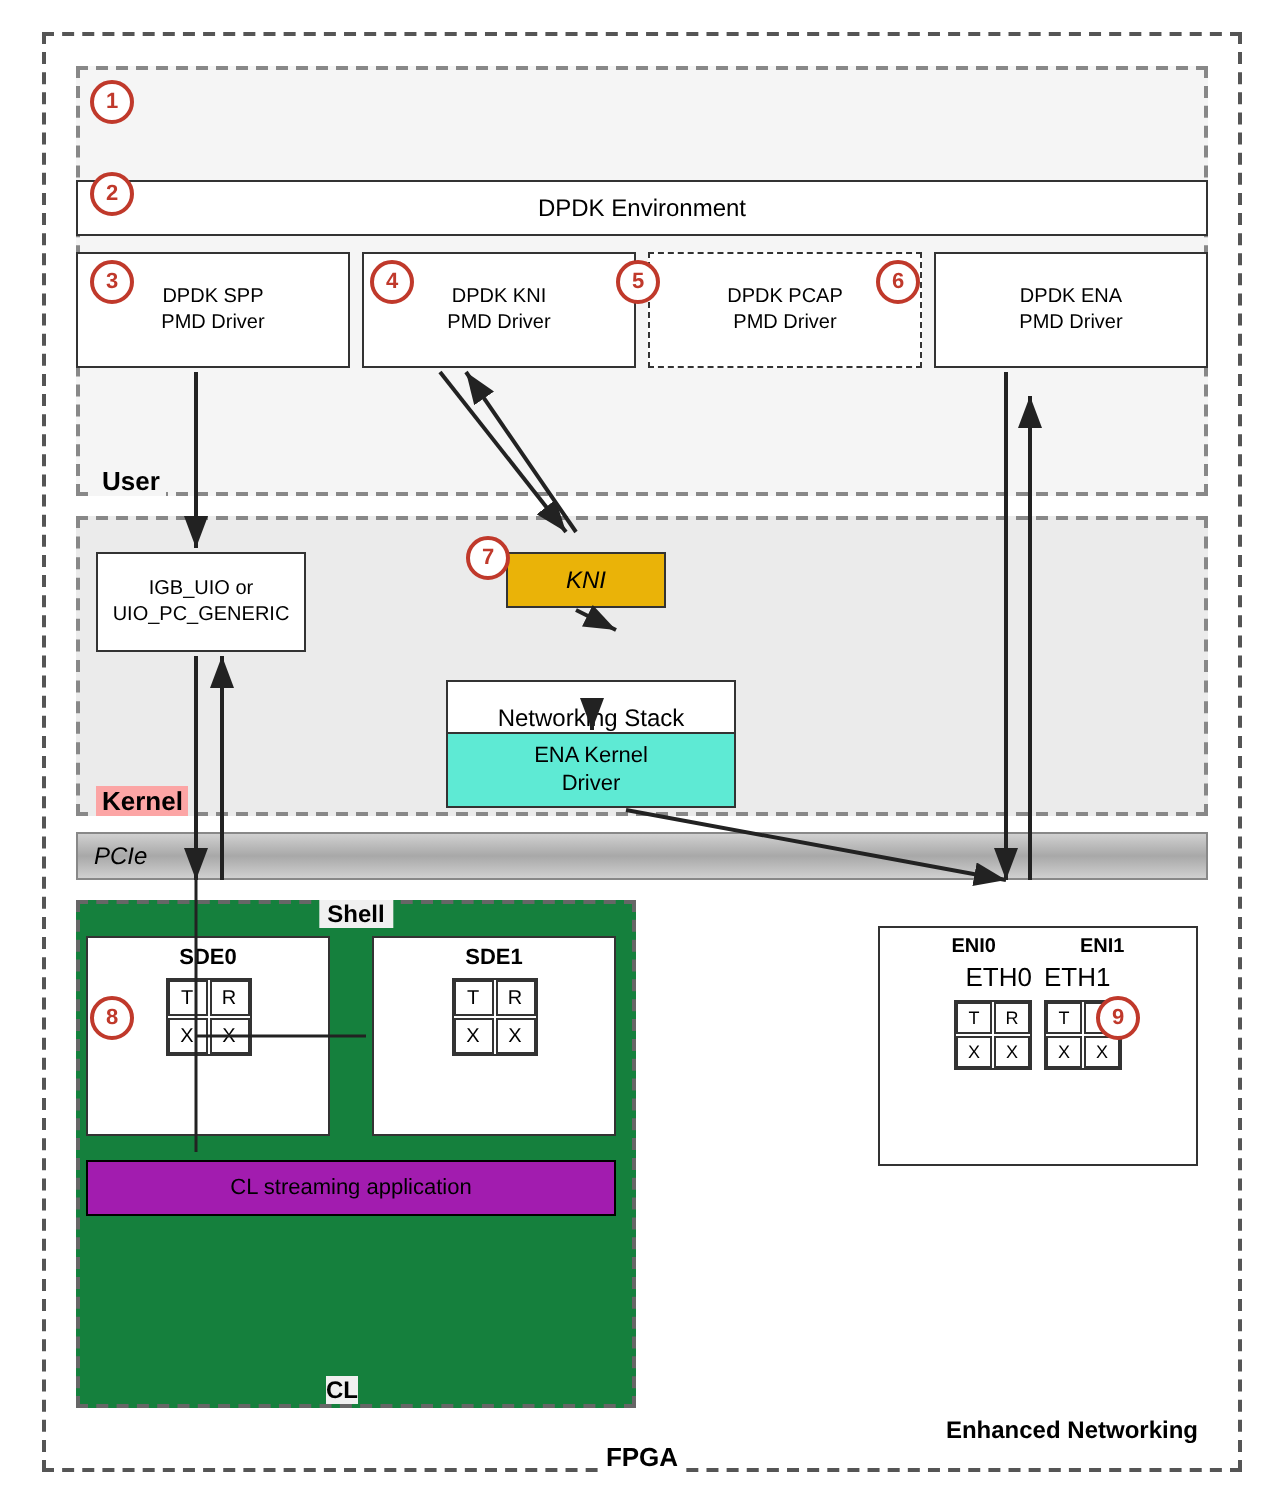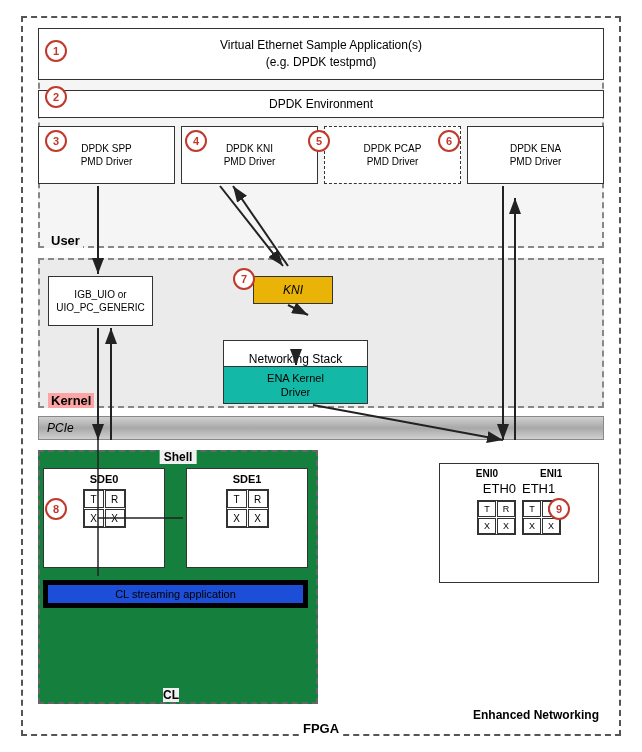--- a/index.html
+++ b/index.html
@@ -180,21 +180,21 @@
     }
 
     
     .ena-kernel-box {
       position: absolute;
       top: 348px;
       left: 200px;
       width: 145px;
       height: 38px;
       border: 1px solid #333;
-      background: #14b8a6;
+      background: #5eead4;
       display: flex;
       align-items: center;
       justify-content: center;
       text-align: center;
       font-size: 11px;
       line-height: 1.3;
     }
 
     
     .pcie-bar {
@@ -274,22 +274,22 @@
       font-size: 10px;
     }
 
     
     .cl-stream-box {
       position: absolute;
       top: 562px;
       left: 20px;
       width: 265px;
       height: 28px;
-      border: 5px solid #000000;
-      background: #1d4ed8;
+      border: 1px solid #000000;
+      background: #a21caf;
       display: flex;
       align-items: center;
       justify-content: center;
       font-size: 11px;
     }
 
     
     .cl-label {
       position: absolute;
       bottom: 32px;
@@ -375,23 +375,20 @@
 <body>
 
 <div class="diagram-container">
 
   <div class="fpga-label">FPGA</div>
 
   <div class="user-region">
     <div class="user-label">User</div>
   </div>
 
-  <div class="virt-eth-box">
-    <span>Virtual Ethernet Sample Application(s)<br>(e.g. DPDK testpmd)</span>
-  </div>
 
   <div class="dpdk-env-box">
     <span>DPDK Environment</span>
   </div>
 
   <div class="pmd-row">
     <div class="pmd-box">
       <span>DPDK SPP<br>PMD Driver</span>
     </div>
     <div class="pmd-box">

